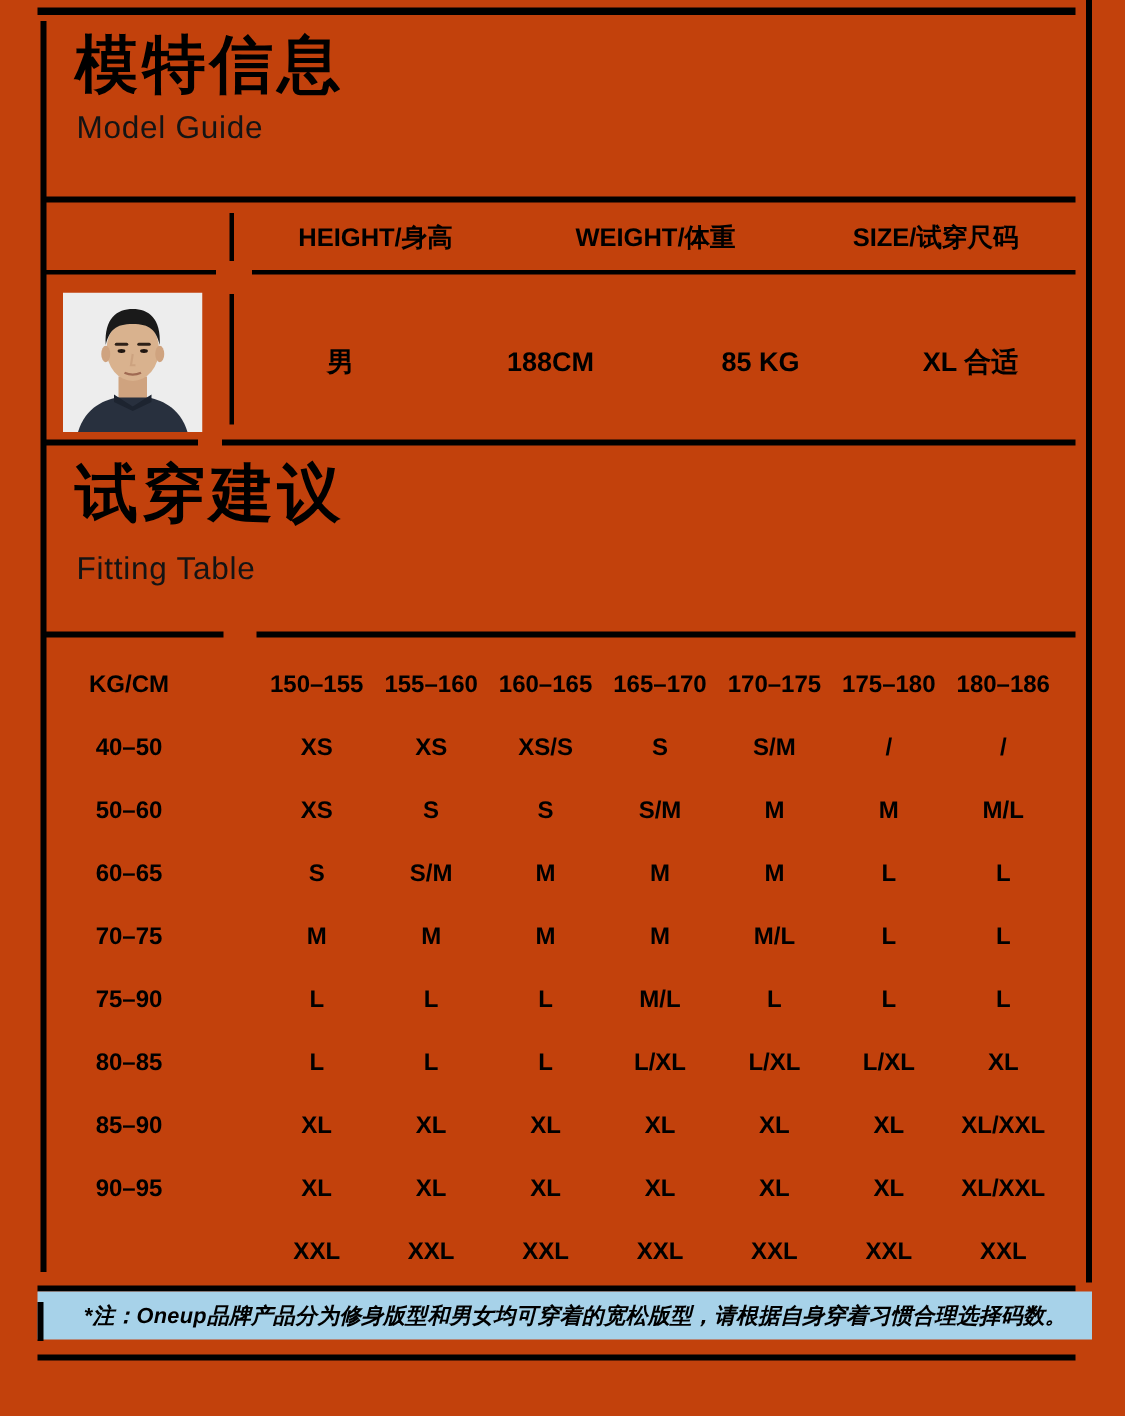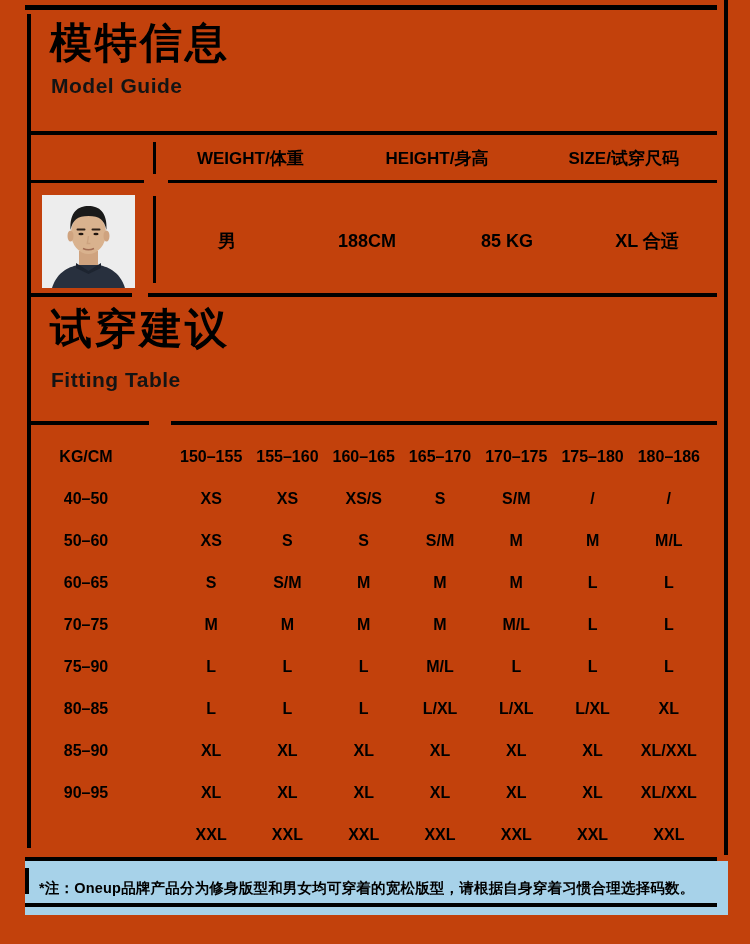--- a/index.html
+++ b/index.html
@@ -13,21 +13,21 @@
   .hline.thin  { height:3px; }
   .vline { position:absolute; background:#000; width:4px; }
   .vline.thin { width:3px; }
 
   .sec-title {
     position:absolute; left:50px; margin:0;
     font-size:42px; font-weight:700; letter-spacing:3px; line-height:1;
   }
   .sec-sub {
     position:absolute; left:51px;
-    font-size:21px; font-weight:700; color:#141414; letter-spacing:0.5px; line-height:1;
+    font-size:21px; font-weight:400; color:#141414; letter-spacing:0.5px; line-height:1;
   }
 
   
   .mi-head, .mi-row {
     position:absolute; left:157px; width:560px; display:flex;
   }
   .mi-head { top:139px; height:38px; }
   .mi-row  { top:196px; height:90px; }
   .mi-head > div, .mi-row > div {
     flex:1; display:flex; align-items:center; justify-content:center;
@@ -46,41 +46,41 @@
     display:grid; grid-template-columns:repeat(7,1fr); grid-auto-rows:42px;
   }
   .ft-labels .ft-cell { height:42px; }
   .ft-cell {
     display:flex; align-items:center; justify-content:center;
     font-size:16px; font-weight:700; white-space:nowrap;
   }
 
   
   .note {
-    position:absolute; left:25px; top:861px; width:703px; height:54px;
-    background:#a7d2e9; display:flex; align-items:center; justify-content:flex-start;
+    position:absolute; left:25px; top:861px; width:703px; height:32px;
+    background:#a7d2e9; display:flex; align-items:center; justify-content:center;font-style:italic;
   }
   .note span { font-size:14.5px; font-weight:700; letter-spacing:0.2px; padding-left:14px; }
 </style>
 </head>
 <body>
 
 <div class="page">
 
   <div class="hline thick" style="left:25px; top:5px;  width:692px;"></div>
   <div class="vline" style="left:27px; top:14px; height:834px;"></div>
   <div class="vline" style="left:724px; top:0;   height:855px;"></div>
 
   <h1 class="sec-title" style="top:22px;">模特信息</h1>
   <div class="sec-sub" style="top:75px;">Model Guide</div>
   <div class="hline" style="left:30px; top:131px; width:687px;"></div>
 
   <div class="mi-head">
+    <div>HEIGHT/身高</div>
     <div>WEIGHT/体重</div>
-    <div>HEIGHT/身高</div>
     <div>SIZE/试穿尺码</div>
   </div>
   <div class="vline thin" style="left:153px; top:142px; height:32px;"></div>
   <div class="hline thin" style="left:30px;  top:180px; width:114px;"></div>
   <div class="hline thin" style="left:168px; top:180px; width:549px;"></div>
 
   <div class="photo">
     <svg width="93" height="93" viewBox="0 0 93 93" xmlns="http://www.w3.org/2000/svg">
       <rect width="93" height="93" fill="#ededed"></rect>
       <rect x="37" y="56" width="19" height="20" fill="#cfa37f"></rect>

